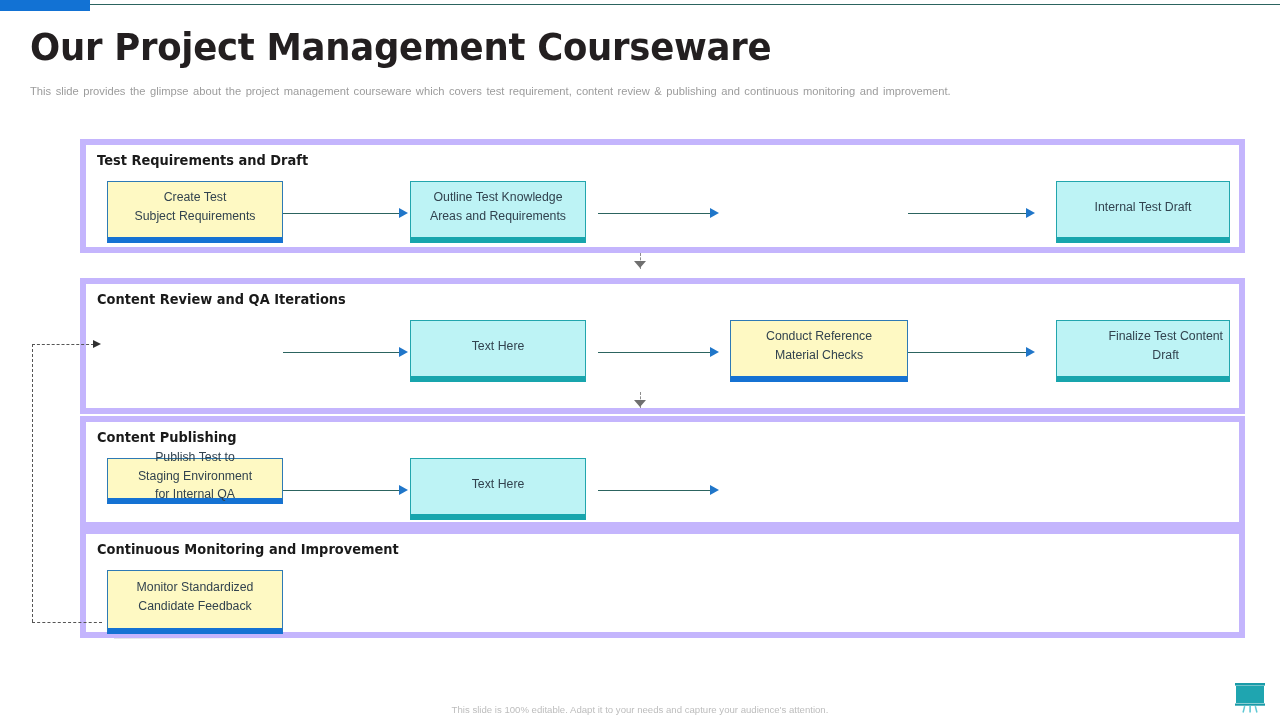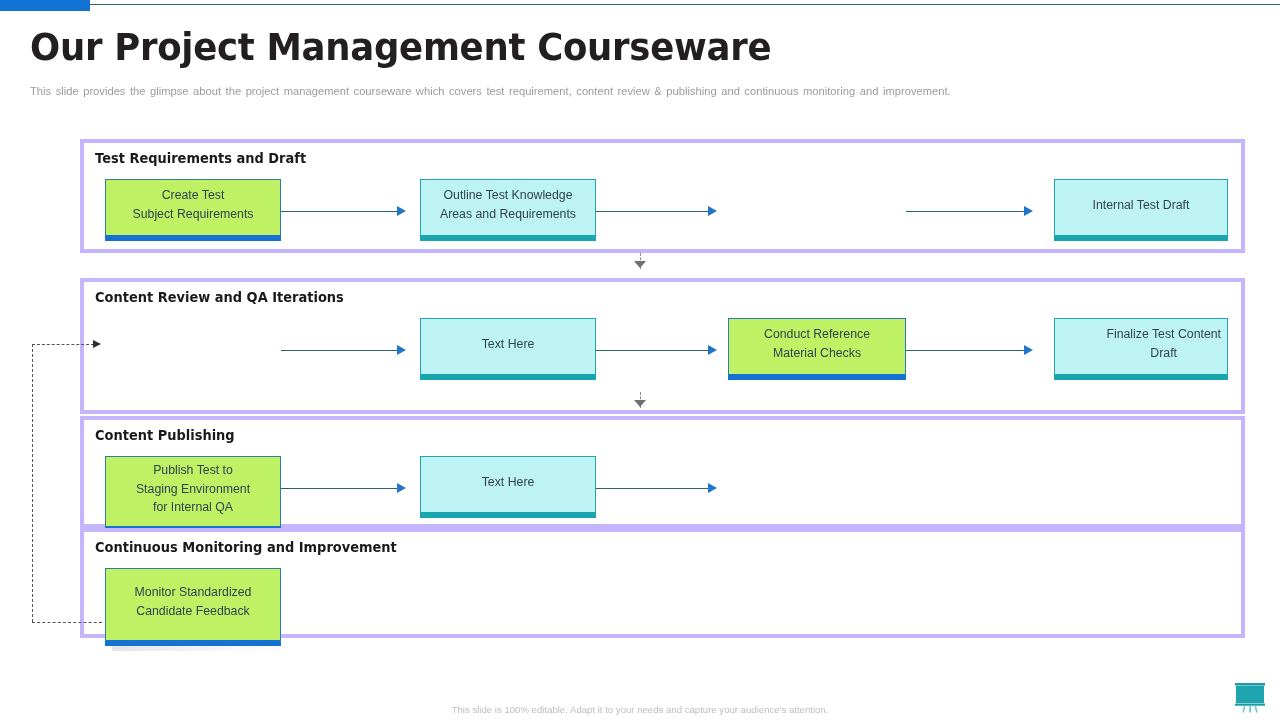--- a/index.html
+++ b/index.html
@@ -27,21 +27,21 @@
   #page-subtitle{
     position:absolute;left:30px;top:85px;
     font-size:11.2px;color:#9c9c9c;white-space:nowrap;
     word-spacing:1.4px;
     text-align:center;
   }
 
   
   .panel{
     position:absolute;left:80px;width:1165px;
-    border:4px solid #c4b5fd;background:#fff;box-sizing:border-box;
+    border:6px solid #c4b5fd;background:#fff;box-sizing:border-box;
   }
   #panel-1{top:139px;height:114px;}
   #panel-2{top:278px;height:136px;}
   #panel-3{top:416px;height:112px;}
   #panel-4{top:528px;height:110px;}
 
   .panel-title{
     position:absolute;left:11px;top:8px;
     font-size:13.4px;font-weight:bold;color:#1a1a1a;
     white-space:nowrap;
@@ -50,31 +50,31 @@
   }
 
   
   .pbox{
     position:absolute;box-sizing:border-box;
     display:flex;align-items:center;justify-content:center;
     text-align:center;font-size:12.3px;color:#32434f;line-height:1.52;
     padding:3px 6px 8px 6px;
   }
   .pbox .lbl{display:block;}
-  .pbox.blue{background:#bef264;border:1px solid #2e7ab5;border-bottom:6px solid #1572d3;}
+  .pbox.blue{background:#fef9c3;border:1px solid #2e7ab5;border-bottom:6px solid #1572d3;}
   .pbox.cyan{background:#bdf3f5;border:1px solid #22a5ad;border-bottom:6px solid #18a5ad;}
   .pbox.shadow::after{
     content:"";position:absolute;left:6px;right:-12px;bottom:-11px;height:11px;
     background:linear-gradient(100deg, rgba(160,170,180,0.30), rgba(160,170,180,0.06) 72%, rgba(255,255,255,0));
     z-index:-1;
   }
 
   
   .c1{left:21px;width:176px;}
-  .c2{left:336px;width:176px;}
+  .c2{left:324px;width:176px;}
   .c3{left:644px;width:178px;}
   .c4{left:970px;width:174px;}
 
   
   .hconn{position:absolute;height:1px;background:#2c6460;}
   .harrow{
     position:absolute;width:0;height:0;
     border-left:9px solid #2076c9;
     border-top:5px solid transparent;
     border-bottom:5px solid transparent;
@@ -164,40 +164,40 @@
     <span class="lbl">Finalize Test Content<br>Draft</span>
   </div>
 </div>
 
 <div class="vconn" style="top:392px;height:16px;"></div>
 <div class="varrow" style="top:400px;"></div>
 
 <div class="panel" id="panel-3">
   <div class="panel-title">Content Publishing</div>
 
-  <div class="pbox blue shadow c1" style="top:36px;height:76px;">
+  <div class="pbox blue shadow c1" style="top:36px;height:46px;">
     <span class="lbl">Publish Test to<br>Staging Environment<br>for Internal QA</span>
   </div>
   <div class="hconn" style="left:197px;top:68px;width:118px;"></div>
   <div class="harrow" style="left:313px;top:63px;"></div>
 
   <div class="pbox cyan shadow c2" style="top:36px;height:62px;">
     <span class="lbl">Text Here</span>
   </div>
   <div class="hconn" style="left:512px;top:68px;width:114px;"></div>
   <div class="harrow" style="left:624px;top:63px;"></div>
 </div>
 
 <div class="vconn" style="top:529px;height:16px;"></div>
 <div class="varrow" style="top:537px;"></div>
 
 <div class="panel" id="panel-4">
   <div class="panel-title">Continuous Monitoring and Improvement</div>
 
-  <div class="pbox blue shadow c1" style="top:36px;height:78px;">
+  <div class="pbox blue shadow c1" style="top:36px;height:64px;">
     <span class="lbl">Monitor Standardized<br>Candidate Feedback</span>
   </div>
 </div>
 
 <div class="fb fb-h" style="left:32px;top:622px;width:70px;"></div>
 <div class="fb fb-v" style="left:32px;top:344px;height:278px;"></div>
 <div class="fb fb-h" style="left:32px;top:344px;width:62px;"></div>
 <div id="fb-arrow" style="left:93px;top:339.5px;"></div>
 
 <div id="footer-note">This slide is 100% editable. Adapt it to your needs and capture your audience's attention.</div>

